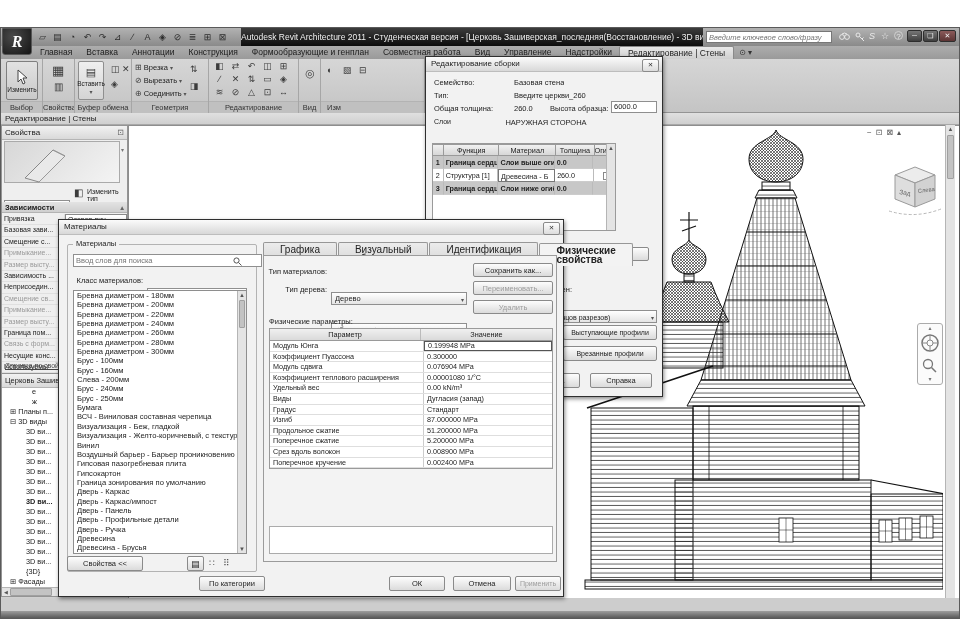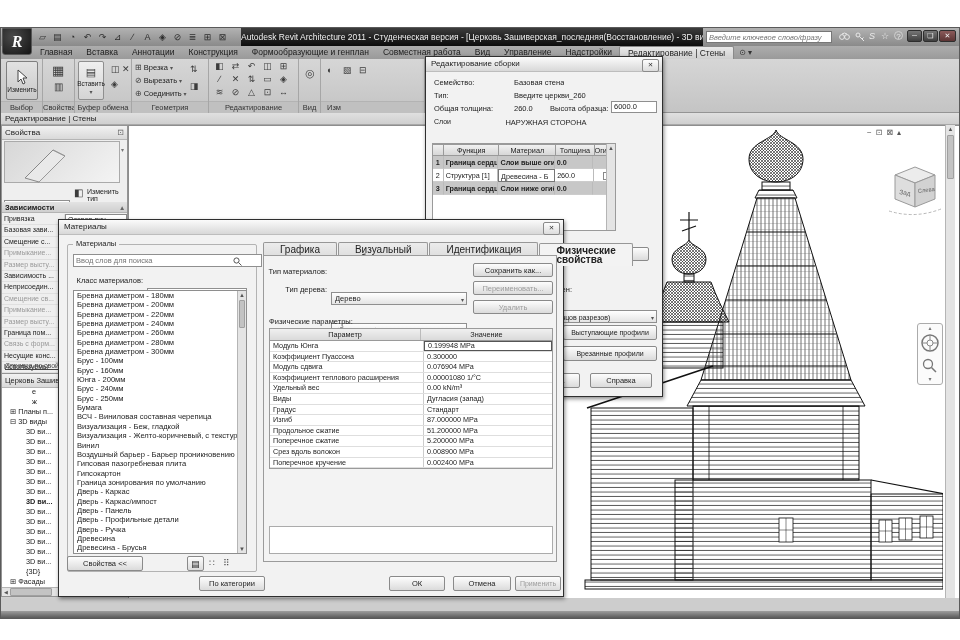--- a/index.html
+++ b/index.html
@@ -505,21 +505,21 @@
 
       <div class="mi">Бревна диаметром - 180мм</div>
             <div class="mi">Бревна диаметром - 200мм</div>
             <div class="mi">Бревна диаметром - 220мм</div>
             <div class="mi">Бревна диаметром - 240мм</div>
             <div class="mi">Бревна диаметром - 260мм</div>
             <div class="mi">Бревна диаметром - 280мм</div>
             <div class="mi">Бревна диаметром - 300мм</div>
             <div class="mi">Брус - 100мм</div>
             <div class="mi">Брус - 160мм</div>
-            <div class="mi">Юнга - 200мм</div>
+            <div class="mi">Слева - 200мм</div>
             <div class="mi">Брус - 240мм</div>
             <div class="mi">Брус - 250мм</div>
             <div class="mi">Бумага</div>
             <div class="mi">ВСЧ - Виниловая составная черепица</div>
             <div class="mi">Визуализация - Беж, гладкой</div>
             <div class="mi">Визуализация - Желто-коричневый, с текстурой</div>
             <div class="mi">Винил</div>
             <div class="mi">Воздушный барьер - Барьер проникновению воздуха</div>
             <div class="mi">Гипсовая пазогребневая плита</div>
             <div class="mi">Гипсокартон</div>

